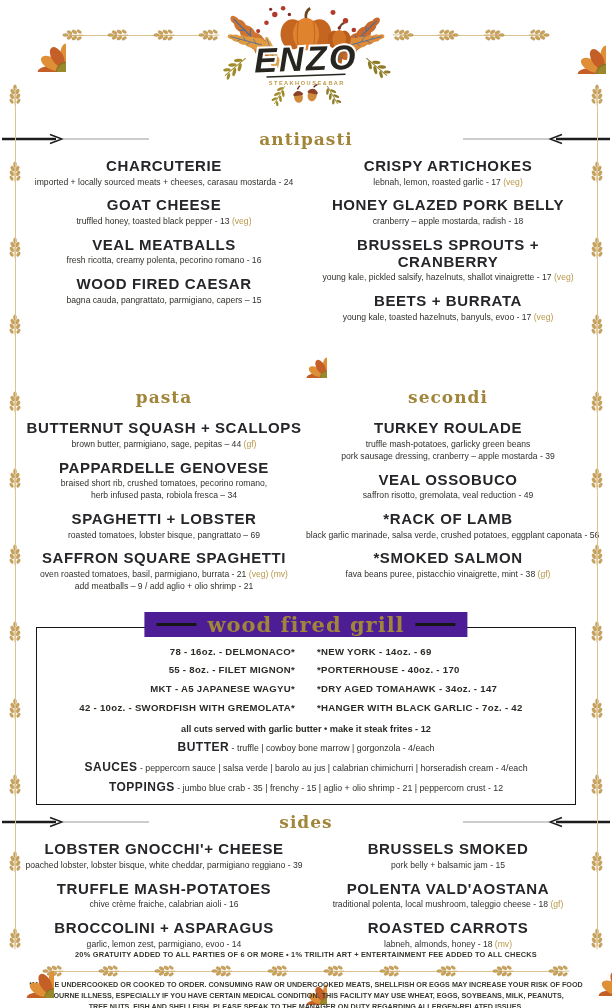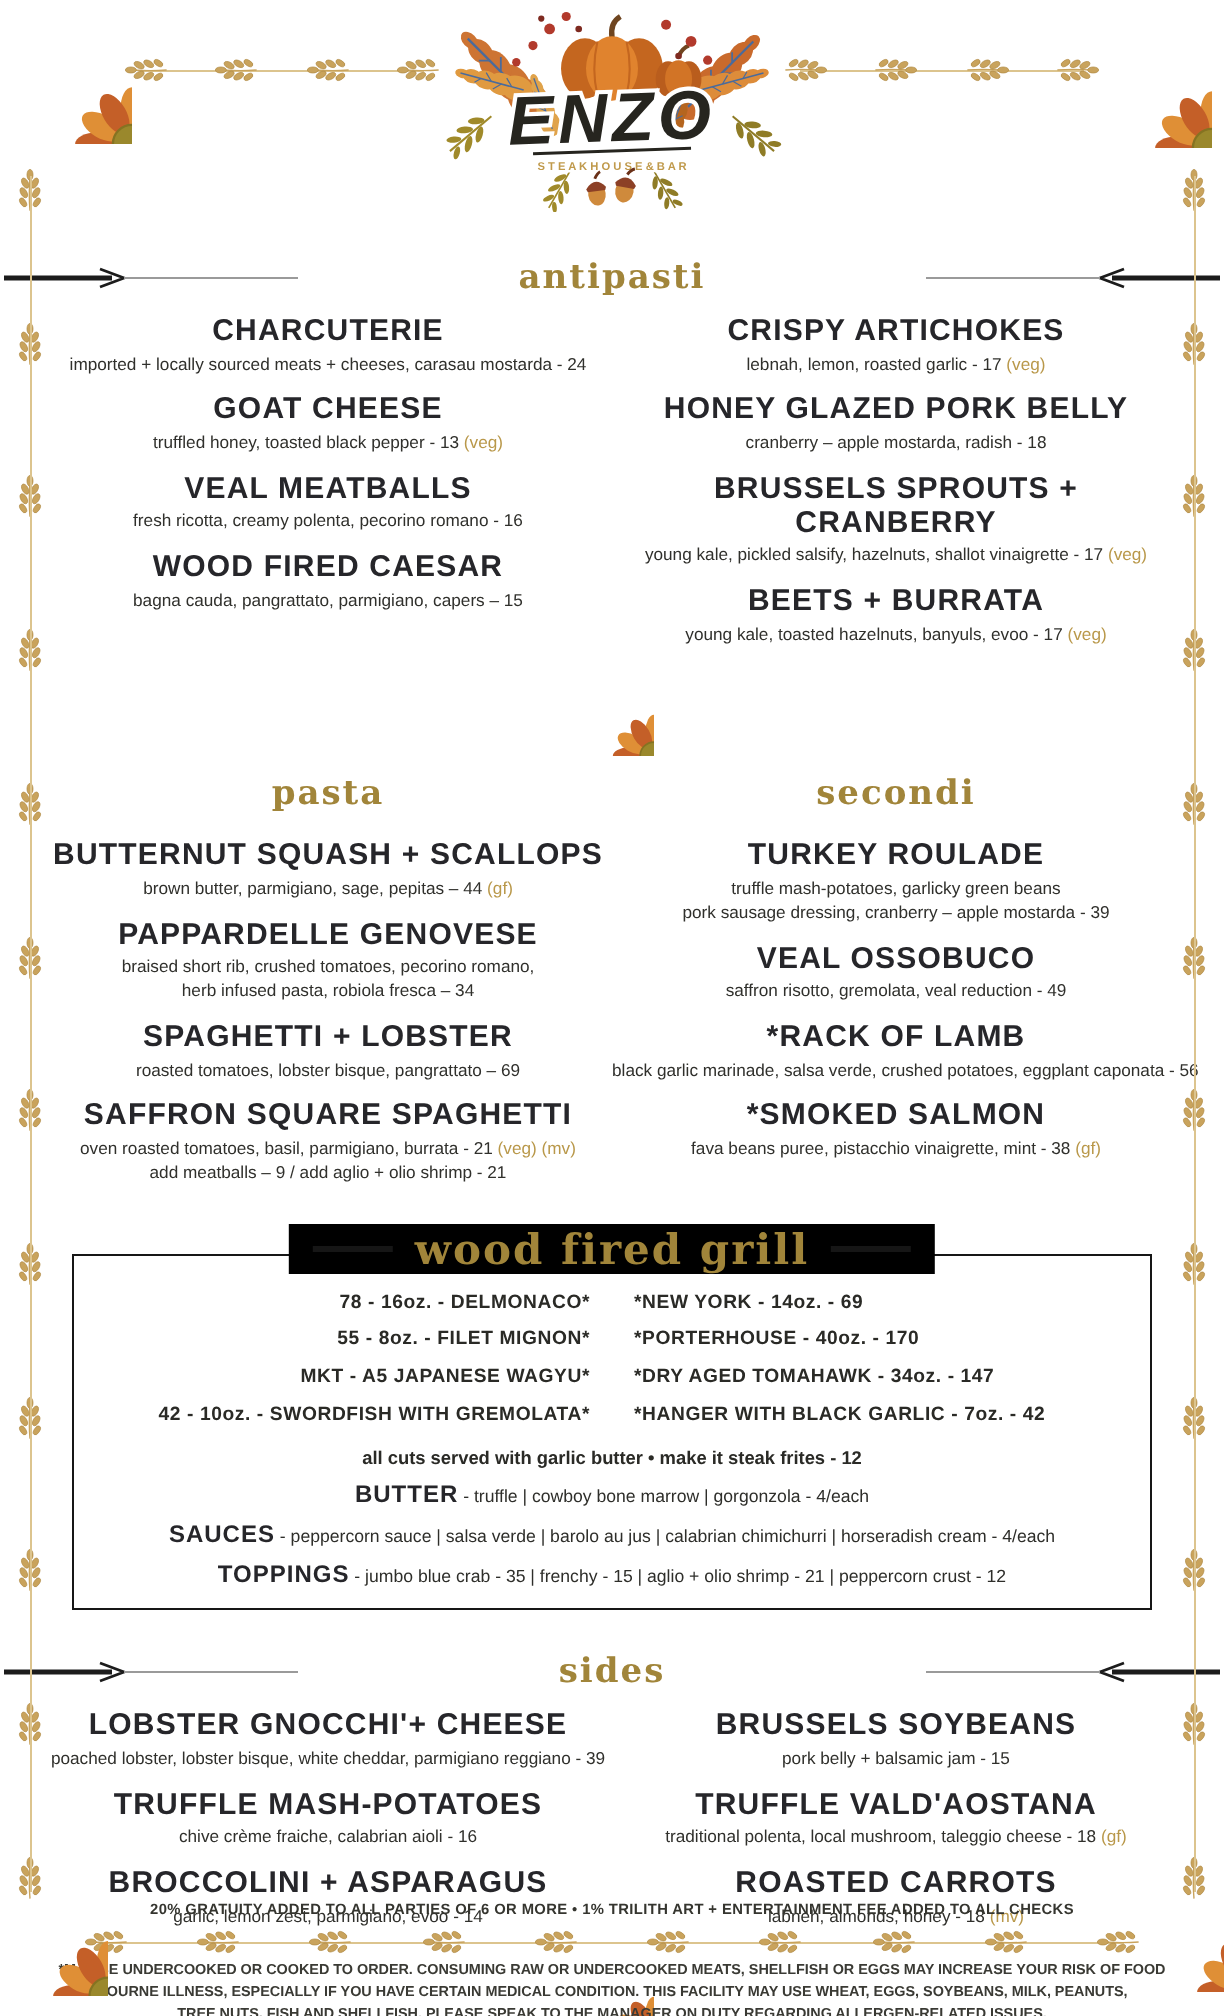--- a/index.html
+++ b/index.html
@@ -27,21 +27,21 @@
   .tag{color:#b9984a;}
 
   
   .sunflower-row{display:flex;justify-content:center;margin:5px 0 3px;}
   .sunflower-row svg{width:42px;height:42px;display:block;}
 
   
   .grill-box{position:relative;margin:26px 36px 0;border:1.4px solid #161616;padding:15px 6px 10px;}
   .grill-title-row{
     position:absolute;top:-16px;left:50%;transform:translateX(-50%);
-    display:flex;align-items:center;gap:11px;background:#000000;padding:0 12px;white-space:nowrap;
+    display:flex;align-items:center;gap:11px;background:#4c1d95;padding:0 12px;white-space:nowrap;
   }
   .grill-title{font-family:"DejaVu Serif",serif;font-weight:700;font-size:21px;color:#a1853a;letter-spacing:1px;}
   .dash{width:40px;height:3px;background:#161616;}
   .cuts{display:flex;justify-content:center;gap:22px;}
   .cuts .cleft{flex:1;text-align:right;}
   .cuts .cright{flex:1;text-align:left;}
   .cut-line{font-size:9.6px;font-weight:700;letter-spacing:0.3px;color:#2a2a26;line-height:1.95;white-space:nowrap;}
   .grill-note{text-align:center;font-size:9.2px;font-weight:700;color:#2a2a26;margin-top:7px;}
   .addon-line{text-align:center;font-size:8.8px;color:#2e2e2a;margin-top:6px;white-space:nowrap;}
   .addon-label{font-size:12px;font-weight:700;letter-spacing:0.5px;color:#26262a;}
@@ -307,21 +307,21 @@
       </div>
   </div>
   <div class="grill-note">all cuts served with garlic butter • make it steak frites - 12</div>
   <div>
       <div class="addon-line"><span class="addon-label">BUTTER</span> - truffle  |  cowboy bone marrow  |  gorgonzola - 4/each</div>
       <div class="addon-line"><span class="addon-label">SAUCES</span> - peppercorn sauce  |  salsa verde  |  barolo au jus  |  calabrian chimichurri  |  horseradish cream - 4/each</div>
       <div class="addon-line"><span class="addon-label">TOPPINGS</span> - jumbo blue crab - 35  |  frenchy - 15  |  aglio + olio shrimp - 21  |  peppercorn crust - 12</div>
     </div>
 </div>
 
-<div class="section-header" style="margin-top:20px">
+<div class="section-header" style="margin-top:6px">
   <svg class="arrow-svg" width="150" height="12" viewBox="0 0 150 12">
     <line x1="2" y1="6" x2="56" y2="6" stroke="#1c1c1c" stroke-width="2.6"></line>
     <path d="M50 1.5 L62 6 L50 10.5" fill="none" stroke="#1c1c1c" stroke-width="1.4"></path>
     <line x1="62" y1="6" x2="149" y2="6" stroke="#9a9a9a" stroke-width="1"></line>
   </svg>
   <span class="section-title">sides</span>
   <svg class="arrow-svg arrow-flip" width="150" height="12" viewBox="0 0 150 12">
     <line x1="2" y1="6" x2="56" y2="6" stroke="#1c1c1c" stroke-width="2.6"></line>
     <path d="M50 1.5 L62 6 L50 10.5" fill="none" stroke="#1c1c1c" stroke-width="1.4"></path>
     <line x1="62" y1="6" x2="149" y2="6" stroke="#9a9a9a" stroke-width="1"></line>
@@ -337,25 +337,25 @@
         <div class="item-name">TRUFFLE MASH-POTATOES</div>
         <div class="item-desc">chive crème fraiche, calabrian aioli - 16</div>
       </div>
       <div class="menu-item">
         <div class="item-name">BROCCOLINI + ASPARAGUS</div>
         <div class="item-desc">garlic, lemon zest, parmigiano, evoo - 14</div>
       </div>
     </div>
   <div class="col">
       <div class="menu-item">
-        <div class="item-name">BRUSSELS SOYBEANS</div>
+        <div class="item-name">BRUSSELS SMOKED</div>
         <div class="item-desc">pork belly + balsamic jam - 15</div>
       </div>
       <div class="menu-item">
-        <div class="item-name">TRUFFLE VALD'AOSTANA</div>
+        <div class="item-name">POLENTA VALD'AOSTANA</div>
         <div class="item-desc">traditional polenta, local mushroom, taleggio cheese - 18 <span class="tag">(gf)</span></div>
       </div>
       <div class="menu-item">
         <div class="item-name">ROASTED CARROTS</div>
         <div class="item-desc">labneh, almonds, honey - 18 <span class="tag">(mv)</span></div>
       </div>
     </div>
 </div>
 
 <div class="sunflower-row">

